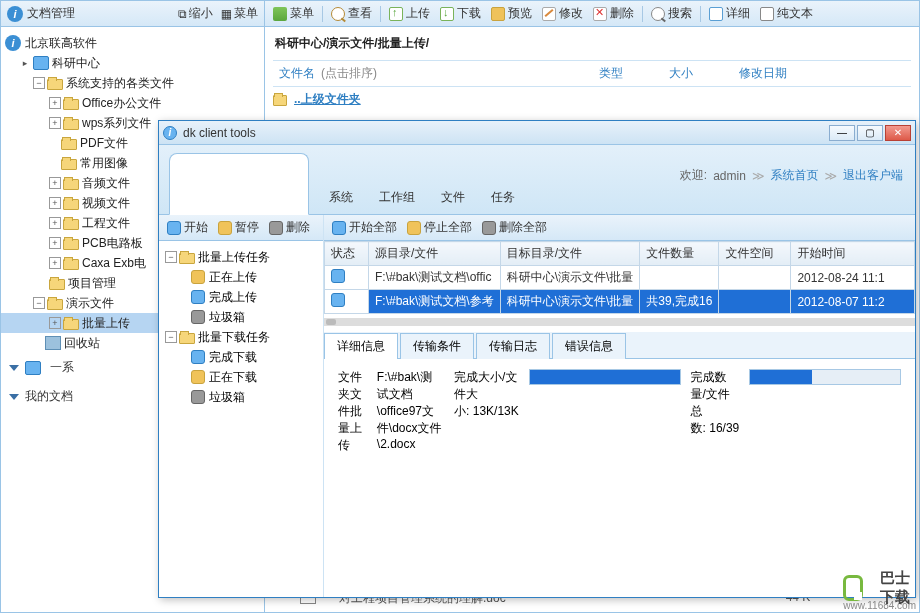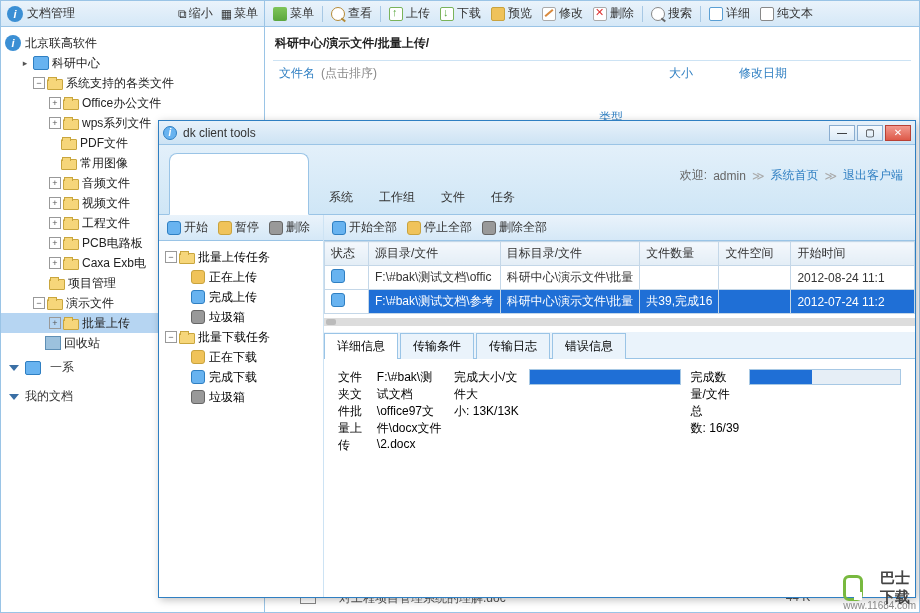--- a/index.html
+++ b/index.html
@@ -48,21 +48,21 @@
 .ico-del { background: #fff; border: 1px solid #aaa; position: relative; }
 .ico-del::after { content:"✕"; color:#d33; position:absolute; top:-2px; left:1px; font-size:11px; }
 .ico-search { background:#fff; border:1px solid #888; border-radius:50%; position:relative;}
 .ico-search::after { content:""; position:absolute; width:5px; height:1.5px; background:#666; bottom:-1px; right:-2px; transform:rotate(40deg);}
 .ico-detail { background:#fff; border:1px solid #5a9fd4; }
 .ico-plain { background:#fff; border:1px solid #888; }
 .breadcrumb { padding: 8px 10px; font-weight: bold; color: #222; }
 .file-head { display: flex; border-top: 1px solid #cde3f4; border-bottom: 1px solid #cde3f4; margin: 0 8px; }
 .file-head-col { padding: 4px 6px; color: #2f7fc2; cursor: pointer; }
 .col-name { width: 320px; display:flex; gap:6px; }
-.col-type { width: 70px; margin-top: 44px; }
+.col-type { width: 70px; }
 .col-size { width: 70px; }
 .col-date { width: 120px; }
 .file-head-hint { color: #888; text-decoration: none; }
 .file-row { display:flex; align-items:center; margin: 4px 8px; font-weight: bold; }
 .file-row .icon-folder { width:14px; height:11px; }
 .file-row a { color:#2f7fc2; text-decoration: underline; margin-left: 4px; }
 
 
 .dialog { position: absolute; top: 120px; left: 158px; width: 758px; height: 478px; border: 1px solid #2f7fc2; background: #fff; box-shadow: 2px 2px 8px rgba(0,0,0,.25); display:flex; flex-direction:column; }
 .dlg-title { height: 24px; background: linear-gradient(#e7f1fa,#cde3f4); display:flex; align-items:center; padding: 0 4px; border-bottom:1px solid #9ac4e6;}
@@ -372,27 +372,27 @@
             <span style="margin-left:4px">垃圾箱</span>
           </div>
         <div class="tree-row">
             <span class="ind" style="width:4px"></span>
             <span class="toggle">−</span>
             <span class="tree-icon icon-folder"></span>
             <span>批量下载任务</span>
           </div>
         <div class="tree-row">
             <span class="ind" style="width:30px"></span>
+            <span class="sq-ico sq-play"></span>
+            <span style="margin-left:4px">完成下载</span>
+          </div>
+        <div class="tree-row">
+            <span class="ind" style="width:30px"></span>
             <span class="sq-ico sq-pause"></span>
             <span style="margin-left:4px">正在下载</span>
-          </div>
-        <div class="tree-row">
-            <span class="ind" style="width:30px"></span>
-            <span class="sq-ico sq-play"></span>
-            <span style="margin-left:4px">完成下载</span>
           </div>
         <div class="tree-row">
             <span class="ind" style="width:30px"></span>
             <span class="sq-ico sq-del"></span>
             <span style="margin-left:4px">垃圾箱</span>
           </div>
       </div>
     </div>
 
     <div class="dlg-right">
@@ -428,21 +428,21 @@
           <td></td>
           <td></td>
           <td>2012-08-24 11:1</td>
         </tr>
         <tr class="sel">
           <td class="status-cell"><span class="status-dot"></span></td>
           <td>F:\#bak\测试文档\参考</td>
           <td>科研中心\演示文件\批量</td>
           <td>共39,完成16</td>
           <td></td>
-          <td>2012-07-24 11:2</td>
+          <td>2012-08-07 11:2</td>
         </tr>
       </tbody>
         </table>
       <div class="task-scroll"></div>
 
       <div class="sub-tabs">
         <div class="sub-tab">详细信息</div>
         <div class="sub-tab inactive">传输条件</div>
         <div class="sub-tab inactive">传输日志</div>
         <div class="sub-tab inactive">错误信息</div>

